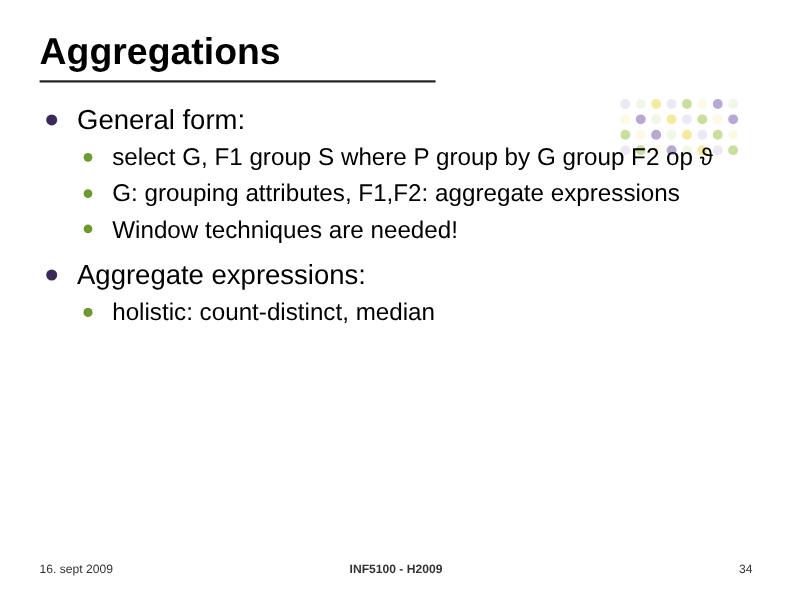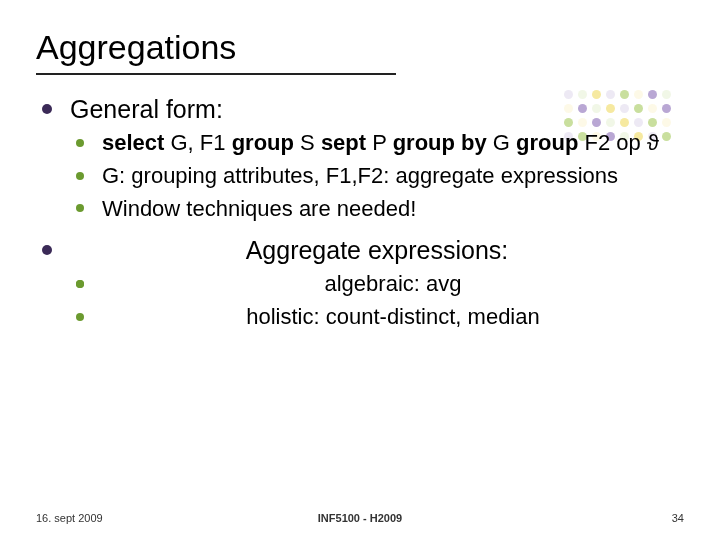--- a/index.html
+++ b/index.html
@@ -15,21 +15,21 @@
   }
   .slide {
     box-sizing: border-box;
     width: 720px;
     height: 540px;
     padding: 28px 36px 0 36px;
     position: relative;
   }
   .title {
     font-size: 34px;
-    font-weight: normal;
+    font-weight: bold;
     margin: 0 0 6px 0;
   }
   .rule {
     height: 0;
     width: 360px;
     border-top: 2px solid #222;
     margin: 2px 0 18px 0;
   }
   ul.level1 {
     list-style: none;
@@ -67,21 +67,21 @@
   .bullet-l2 {
     position: absolute;
     left: 4px;
     top: 0.58em;
     width: 8px;
     height: 8px;
     border-radius: 50%;
     background: #6b9a2f;
     transform: translateY(-50%);
   }
-  .kw { font-weight: bold; }
+  .kw { font-weight: normal; }
 
   
   .deco {
     position: absolute;
     top: 90px;
     right: 36px;
     width: 120px;
     height: 60px;
   }
   .deco .dot {
@@ -163,43 +163,39 @@
   </div>
 
   <ul class="level1">
 
     <li>
       <span class="bullet-l1"></span>
       <span>General form:</span>
       <ul class="level2">
         <li>
           <span class="bullet-l2"></span>
-          <span id="seg-line"><strong class="kw">select</strong><span> G, F1 </span><strong class="kw">group</strong><span> S </span><strong class="kw">sept</strong><span> P </span><strong class="kw">group by</strong><span> G </span><strong class="kw">group</strong><span> F2 op ϑ</span></span>
+          <span id="seg-line"><strong class="kw">select</strong><span> G, F1 </span><strong class="kw">group</strong><span> S </span><strong class="kw">where</strong><span> P </span><strong class="kw">group by</strong><span> G </span><strong class="kw">group</strong><span> F2 op ϑ</span></span>
         </li>
         <li>
           <span class="bullet-l2"></span>
           <span>G: grouping attributes, F1,F2: aggregate expressions</span>
         </li>
         <li>
           <span class="bullet-l2"></span>
           <span>Window techniques are needed!</span>
         </li>
       </ul>
     </li>
 
-    <li style="margin-top:14px;text-align:center;">
+    <li style="margin-top:14px;">
       <span class="bullet-l1"></span>
       <span>Aggregate expressions:</span>
       <ul class="level2">
         <li>
           <span class="bullet-l2"></span>
-        </li>
-        <li>
-          <span class="bullet-l2"></span>
-          <span>algebraic: avg</span>
         </li>
         <li>
           <span class="bullet-l2"></span>
           <span>holistic: count-distinct, median</span>
         </li>
       </ul>
     </li>
 
   </ul>
 

